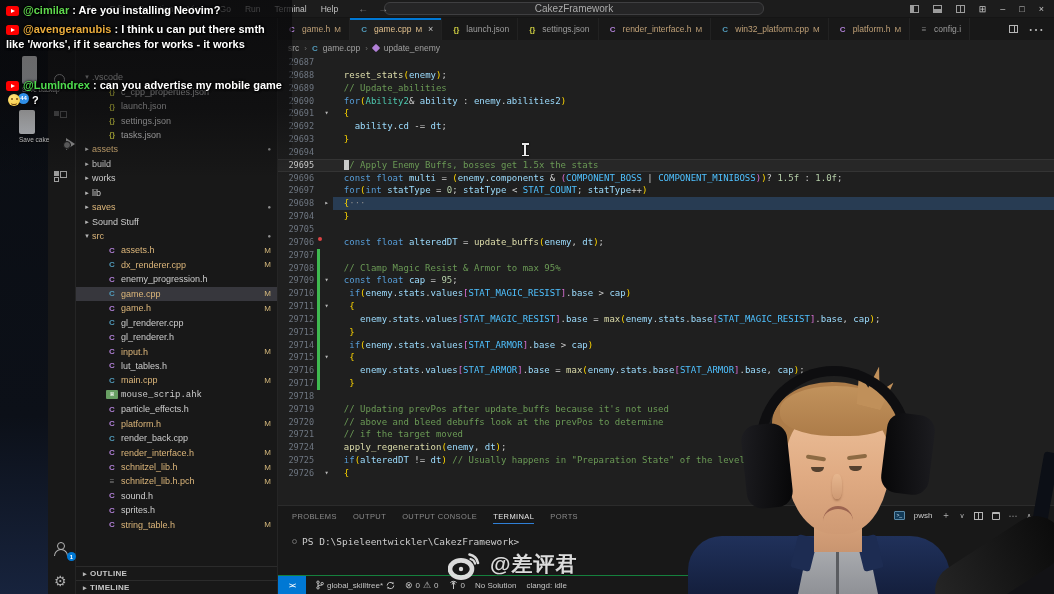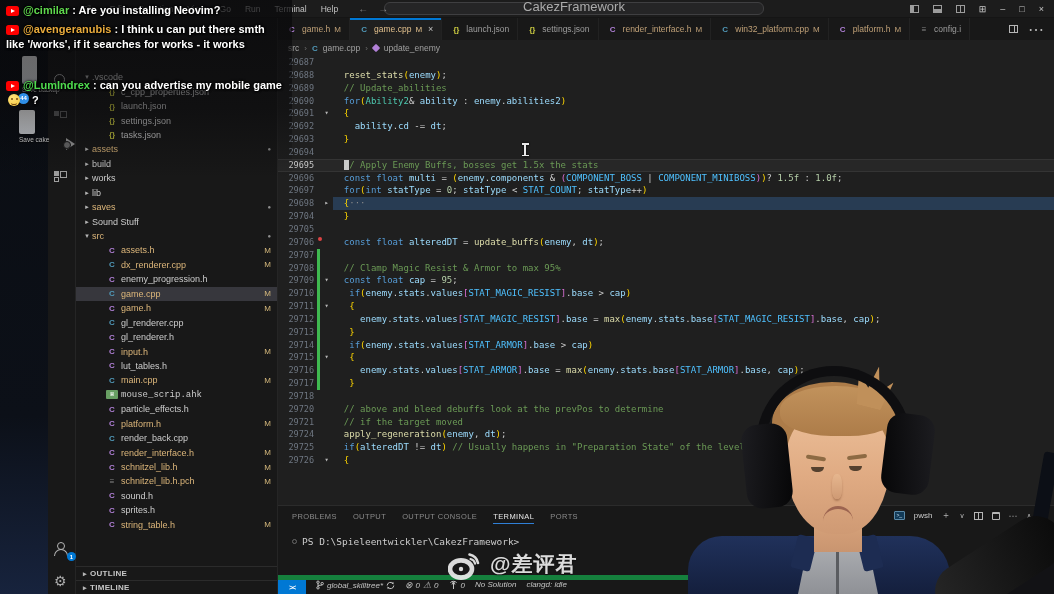--- a/index.html
+++ b/index.html
@@ -7,21 +7,21 @@
   #stage{position:relative;width:1054px;height:594px;background:#0b0e14;overflow:hidden;}
   
   #desktop-strip{position:absolute;left:0;top:0;width:48px;height:594px;background:linear-gradient(180deg,#0a0d12 0%,#0c1018 70%,#17233d 100%);}
   
   #vscode{position:absolute;left:48px;top:0;width:1006px;height:594px;display:flex;flex-direction:column;background:#1f1f1f;}
   
   #titlebar{height:18px;background:#1c1c1c;display:flex;align-items:center;position:relative;flex:0 0 18px;border-bottom:1px solid #151515;}
   #menus{display:flex;gap:2px;padding-left:28px;z-index:2;}
   .menu{font-size:8.5px;color:#c3c3c3;padding:2px 6px;}
   .nav-arrows{display:flex;gap:10px;margin-left:14px;color:#8a8a8a;font-size:10px;z-index:2;}
-  #cmd-center{position:absolute;left:336px;top:2px;width:380px;height:13px;background:#252526;border:1px solid #3f3f41;border-radius:6px;color:#ababab;font-size:13px;display:flex;align-items:flex-end;justify-content:center;z-index:1;}
+  #cmd-center{position:absolute;left:336px;top:2px;width:380px;height:13px;background:#252526;border:1px solid #3f3f41;border-radius:6px;color:#ababab;font-size:10px;display:flex;align-items:flex-start;justify-content:center;z-index:1;}
   #win-controls{position:absolute;right:0;top:0;height:18px;display:flex;align-items:center;gap:14px;padding-right:10px;color:#bdbdbd;}
   .lay-ic{width:9px;height:8px;border:1px solid #9c9c9c;position:relative;display:inline-block;}
   .lay-ic.side:before{content:"";position:absolute;left:0;top:0;bottom:0;width:3px;background:#9c9c9c;}
   .lay-ic.panel:before{content:"";position:absolute;left:0;bottom:0;right:0;height:3px;background:#9c9c9c;}
   .lay-ic.split:before{content:"";position:absolute;left:3.5px;top:0;bottom:0;width:1px;background:#9c9c9c;}
   .winbtn{font-size:9px;color:#c7c7c7;}
   
   #mainrow{flex:1;display:flex;min-height:0;}
   #activitybar{width:28px;background:#181818;border-right:1px solid #252525;position:relative;flex:0 0 28px;}
   .act-ic{position:absolute;left:6px;width:16px;height:16px;color:#9a9a9a;}
@@ -96,21 +96,21 @@
   .ptab.active:after{content:"";position:absolute;left:0;right:0;bottom:2px;height:1px;background:#2f7fd6;}
   #panel-actions{position:absolute;right:8px;top:3px;display:flex;align-items:center;gap:9px;color:#b5b5b5;font-size:9px;}
   .pwsh-ic{width:11px;height:9px;background:#123a57;border:1px solid #5b8aa8;border-radius:1px;color:#cfe6f5;font-size:5px;line-height:7px;text-align:center;}
   #pwsh-label{font-size:8px;color:#cccccc;}
   .mini-split{width:9px;height:8px;border:1px solid #b5b5b5;position:relative;display:inline-block;}
   .mini-split:before{content:"";position:absolute;left:3.5px;top:0;bottom:0;width:1px;background:#b5b5b5;}
   .mini-trash{width:8px;height:8px;border:1px solid #b5b5b5;border-top:2px solid #b5b5b5;border-radius:1px;display:inline-block;}
   #term-body{padding:10px 0 0 14px;font-family:"DejaVu Sans Mono",monospace;font-size:9.5px;color:#cccccc;display:flex;align-items:center;gap:5px;}
   #term-circle{width:5px;height:5px;border:1px solid #6a6a6a;border-radius:50%;display:inline-block;}
   
-  #statusbar{height:19px;flex:0 0 19px;background:#181818;border-top:5px solid #15803d;display:flex;align-items:flex-start;font-size:8px;color:#c3c3c3;position:relative;font-style:italic;}
+  #statusbar{height:19px;flex:0 0 19px;background:#181818;border-top:1px solid #15803d;display:flex;align-items:center;font-size:8px;color:#c3c3c3;position:relative;}
   #remote-btn{width:28px;height:100%;background:#0078d4;color:#fff;display:flex;align-items:center;justify-content:center;font-size:7px;font-weight:bold;letter-spacing:-1px;}
   .sb-item{display:flex;align-items:center;gap:3px;margin-left:10px;white-space:nowrap;}
   .sb-glyph{font-size:9px;color:#c3c3c3;}
   #sb-right{position:absolute;right:6px;display:flex;align-items:center;gap:12px;}
   
   #chat{position:absolute;left:0;top:0;width:292px;min-height:178px;z-index:60;padding:3px 6px;background:linear-gradient(180deg,rgba(8,8,10,.72) 0%,rgba(8,8,10,.5) 60%,rgba(8,8,10,0) 100%);pointer-events:none;}
   .chat-msg{font-size:11px;font-weight:bold;color:#fff;line-height:15px;margin-bottom:4px;text-shadow:0 1px 2px #000,1px 0 2px #000,0 0 3px #000;}
   .chat-msg .cuser{white-space:nowrap;}
   .plat{display:inline-block;vertical-align:-2px;margin-right:4px;}
   .plat.twitch{width:11px;height:11px;background:#9146ff;border-radius:2px;position:relative;}
@@ -615,20 +615,26 @@
               <span class="fold"></span>
               <span class="ctext"><span class="tk-b">   }</span></span>
             </div>
             <div class="crow">
               <span class="lnum">29718</span>
               <span class="gbar"></span>
               <span class="fold"></span>
               <span class="ctext"></span>
             </div>
             <div class="crow">
+              <span class="lnum">29719</span>
+              <span class="gbar"></span>
+              <span class="fold"></span>
+              <span class="ctext"><span class="tk-c">  // Updating prevPos after update_buffs because it's not used</span></span>
+            </div>
+            <div class="crow">
               <span class="lnum">29720</span>
               <span class="gbar"></span>
               <span class="fold"></span>
               <span class="ctext"><span class="tk-c">  // above and bleed debuffs look at the prevPos to determine</span></span>
             </div>
             <div class="crow">
               <span class="lnum">29721</span>
               <span class="gbar"></span>
               <span class="fold"></span>
               <span class="ctext"><span class="tk-c">  // if the target moved</span></span>

